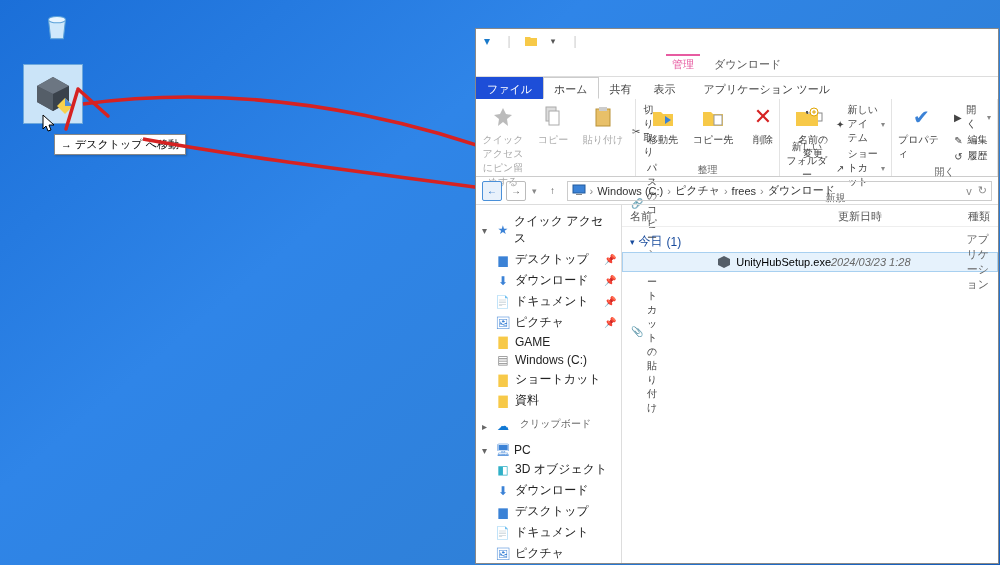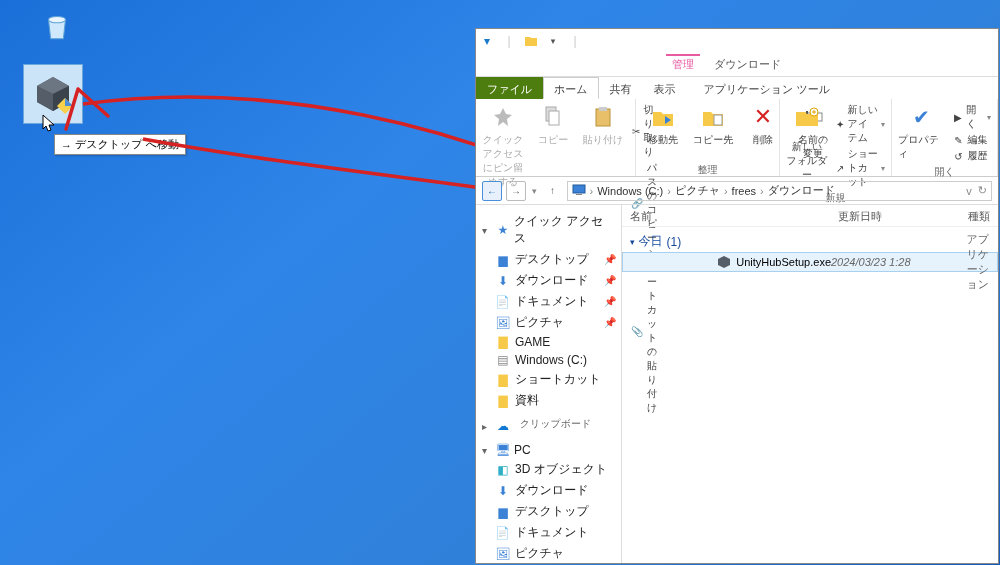--- a/index.html
+++ b/index.html
@@ -17,21 +17,21 @@
   .explorer { position: absolute; left: 475px; top: 28px; width: 524px; height: 536px; background: #fff; border: 1px solid #888; display:flex; flex-direction: column; font-size: 12px; color:#000;}
   .titlebar { height: 24px; background:#fff; display:flex; align-items:center; padding:0 4px; gap:4px;}
   .titlebar .qat { display:flex; gap:8px; align-items:center; }
   .titlebar .qat span{ width:14px; display:inline-flex; justify-content:center;}
   .tabstrip { height:24px; display:flex; border-bottom:1px solid #ddd; }
   .tabhead { font-size:11px; padding:4px 10px; color:#555; position:relative;}
   .tabhead.manage-h{ color:#e75ba1;}
   .tabhead.manage-h::before{content:""; position:absolute; left:4px;right:4px;top:1px;height:2px;background:#e75ba1;}
   .tabs { height:22px; display:flex; align-items:stretch;}
   .tab { font-size:11px; padding:4px 10px; color:#444; border:1px solid transparent; }
-  .tab.file { background:#4d7c0f; color:#fff; }
+  .tab.file { background:#1d4ed8; color:#fff; }
   .tab.active { border:1px solid #ccc; border-bottom-color:#fff; background:#fff;}
   .ribbon { height:78px; background:#fff; border-bottom:1px solid #ccc; display:flex; }
   .rgroup { border-right:1px solid #e3e3e3; display:flex; flex-direction:column; }
   .rgroup .items{ flex:1; display:flex; align-items:flex-start; padding:4px 6px 0 6px; gap:8px;}
   .rgroup .lbl{ font-size:10px; color:#666; text-align:center; padding:2px 0;}
   .bigbtn{ display:flex; flex-direction:column; align-items:center; font-size:10px; color:#444; gap:2px; min-width:42px;}
   .bigbtn.disabled{ color:#aaa;}
   .bigbtn .ico{width:28px;height:28px; display:flex;align-items:center;justify-content:center;}
   .minirow{ display:flex; flex-direction:column; gap:2px; font-size:10px; color:#444;}
   .minirow div{display:flex;align-items:center;gap:3px;}

